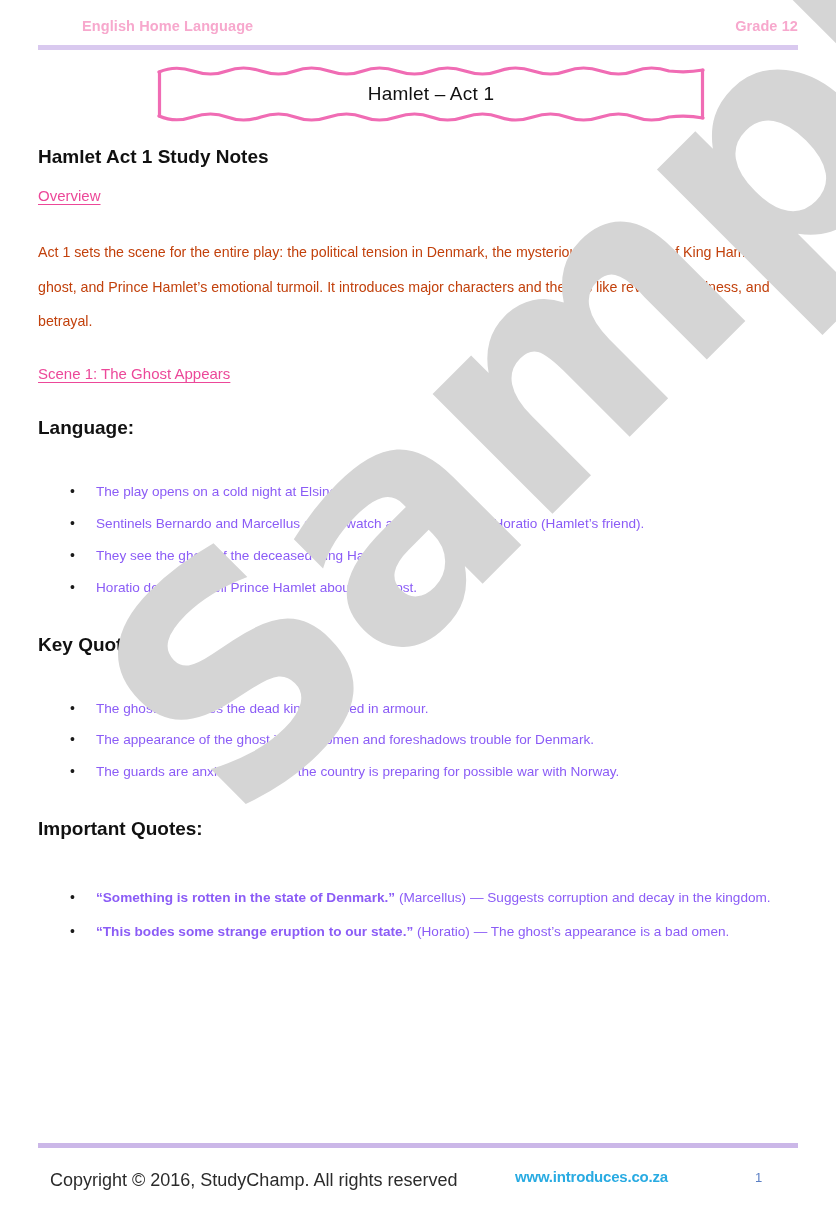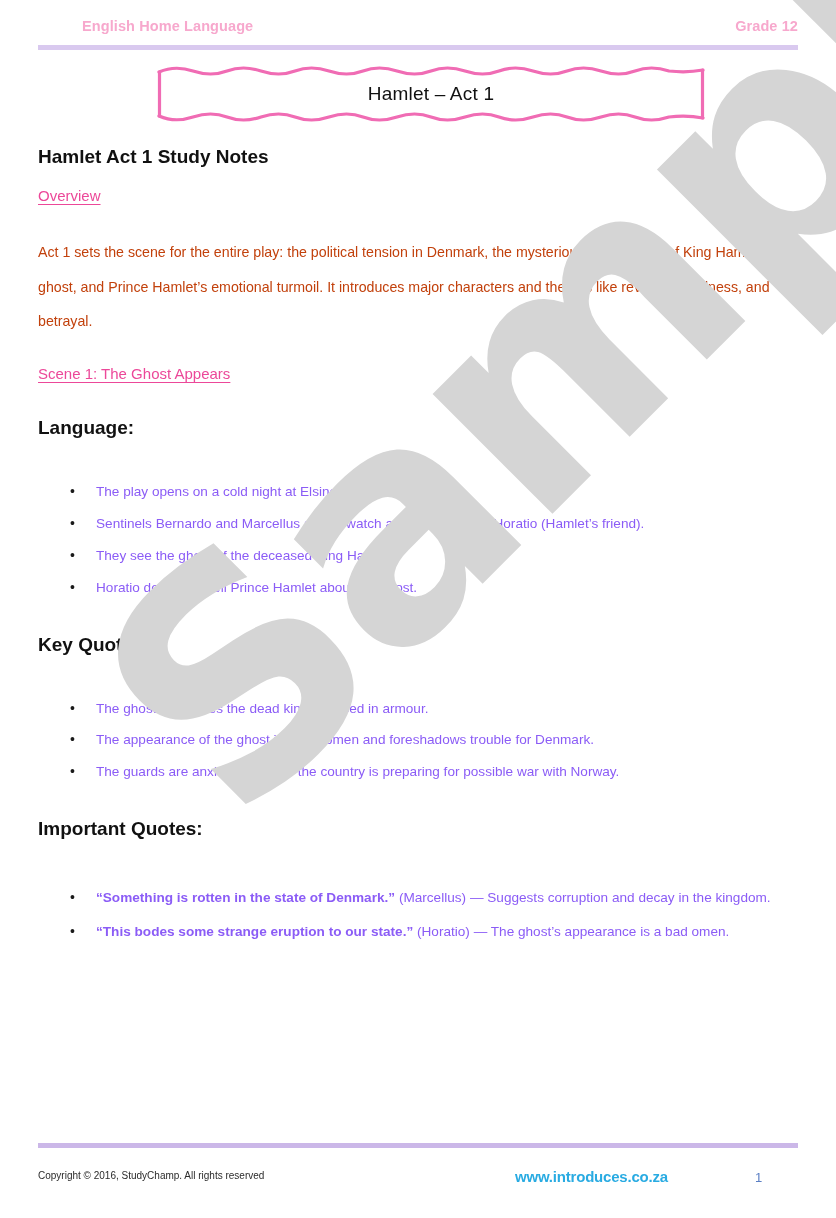--- a/index.html
+++ b/index.html
@@ -145,22 +145,22 @@
     position: absolute;
     top: 1143px;
     left: 38px;
     width: 760px;
     height: 5px;
     background: #cbb7e8;
   }
   .footer-copy {
     position: absolute;
     top: 1170px;
-    left: 38px;
-    font-size: 10px;
+    left: 50px;
+    font-size: 18px;
     color: #2b2b2b;
     white-space: nowrap;
   }
   .footer-url {
     position: absolute;
     top: 1168px;
     left: 515px;
     font-size: 15px;
     font-weight: bold;
     color: #29abe2;

